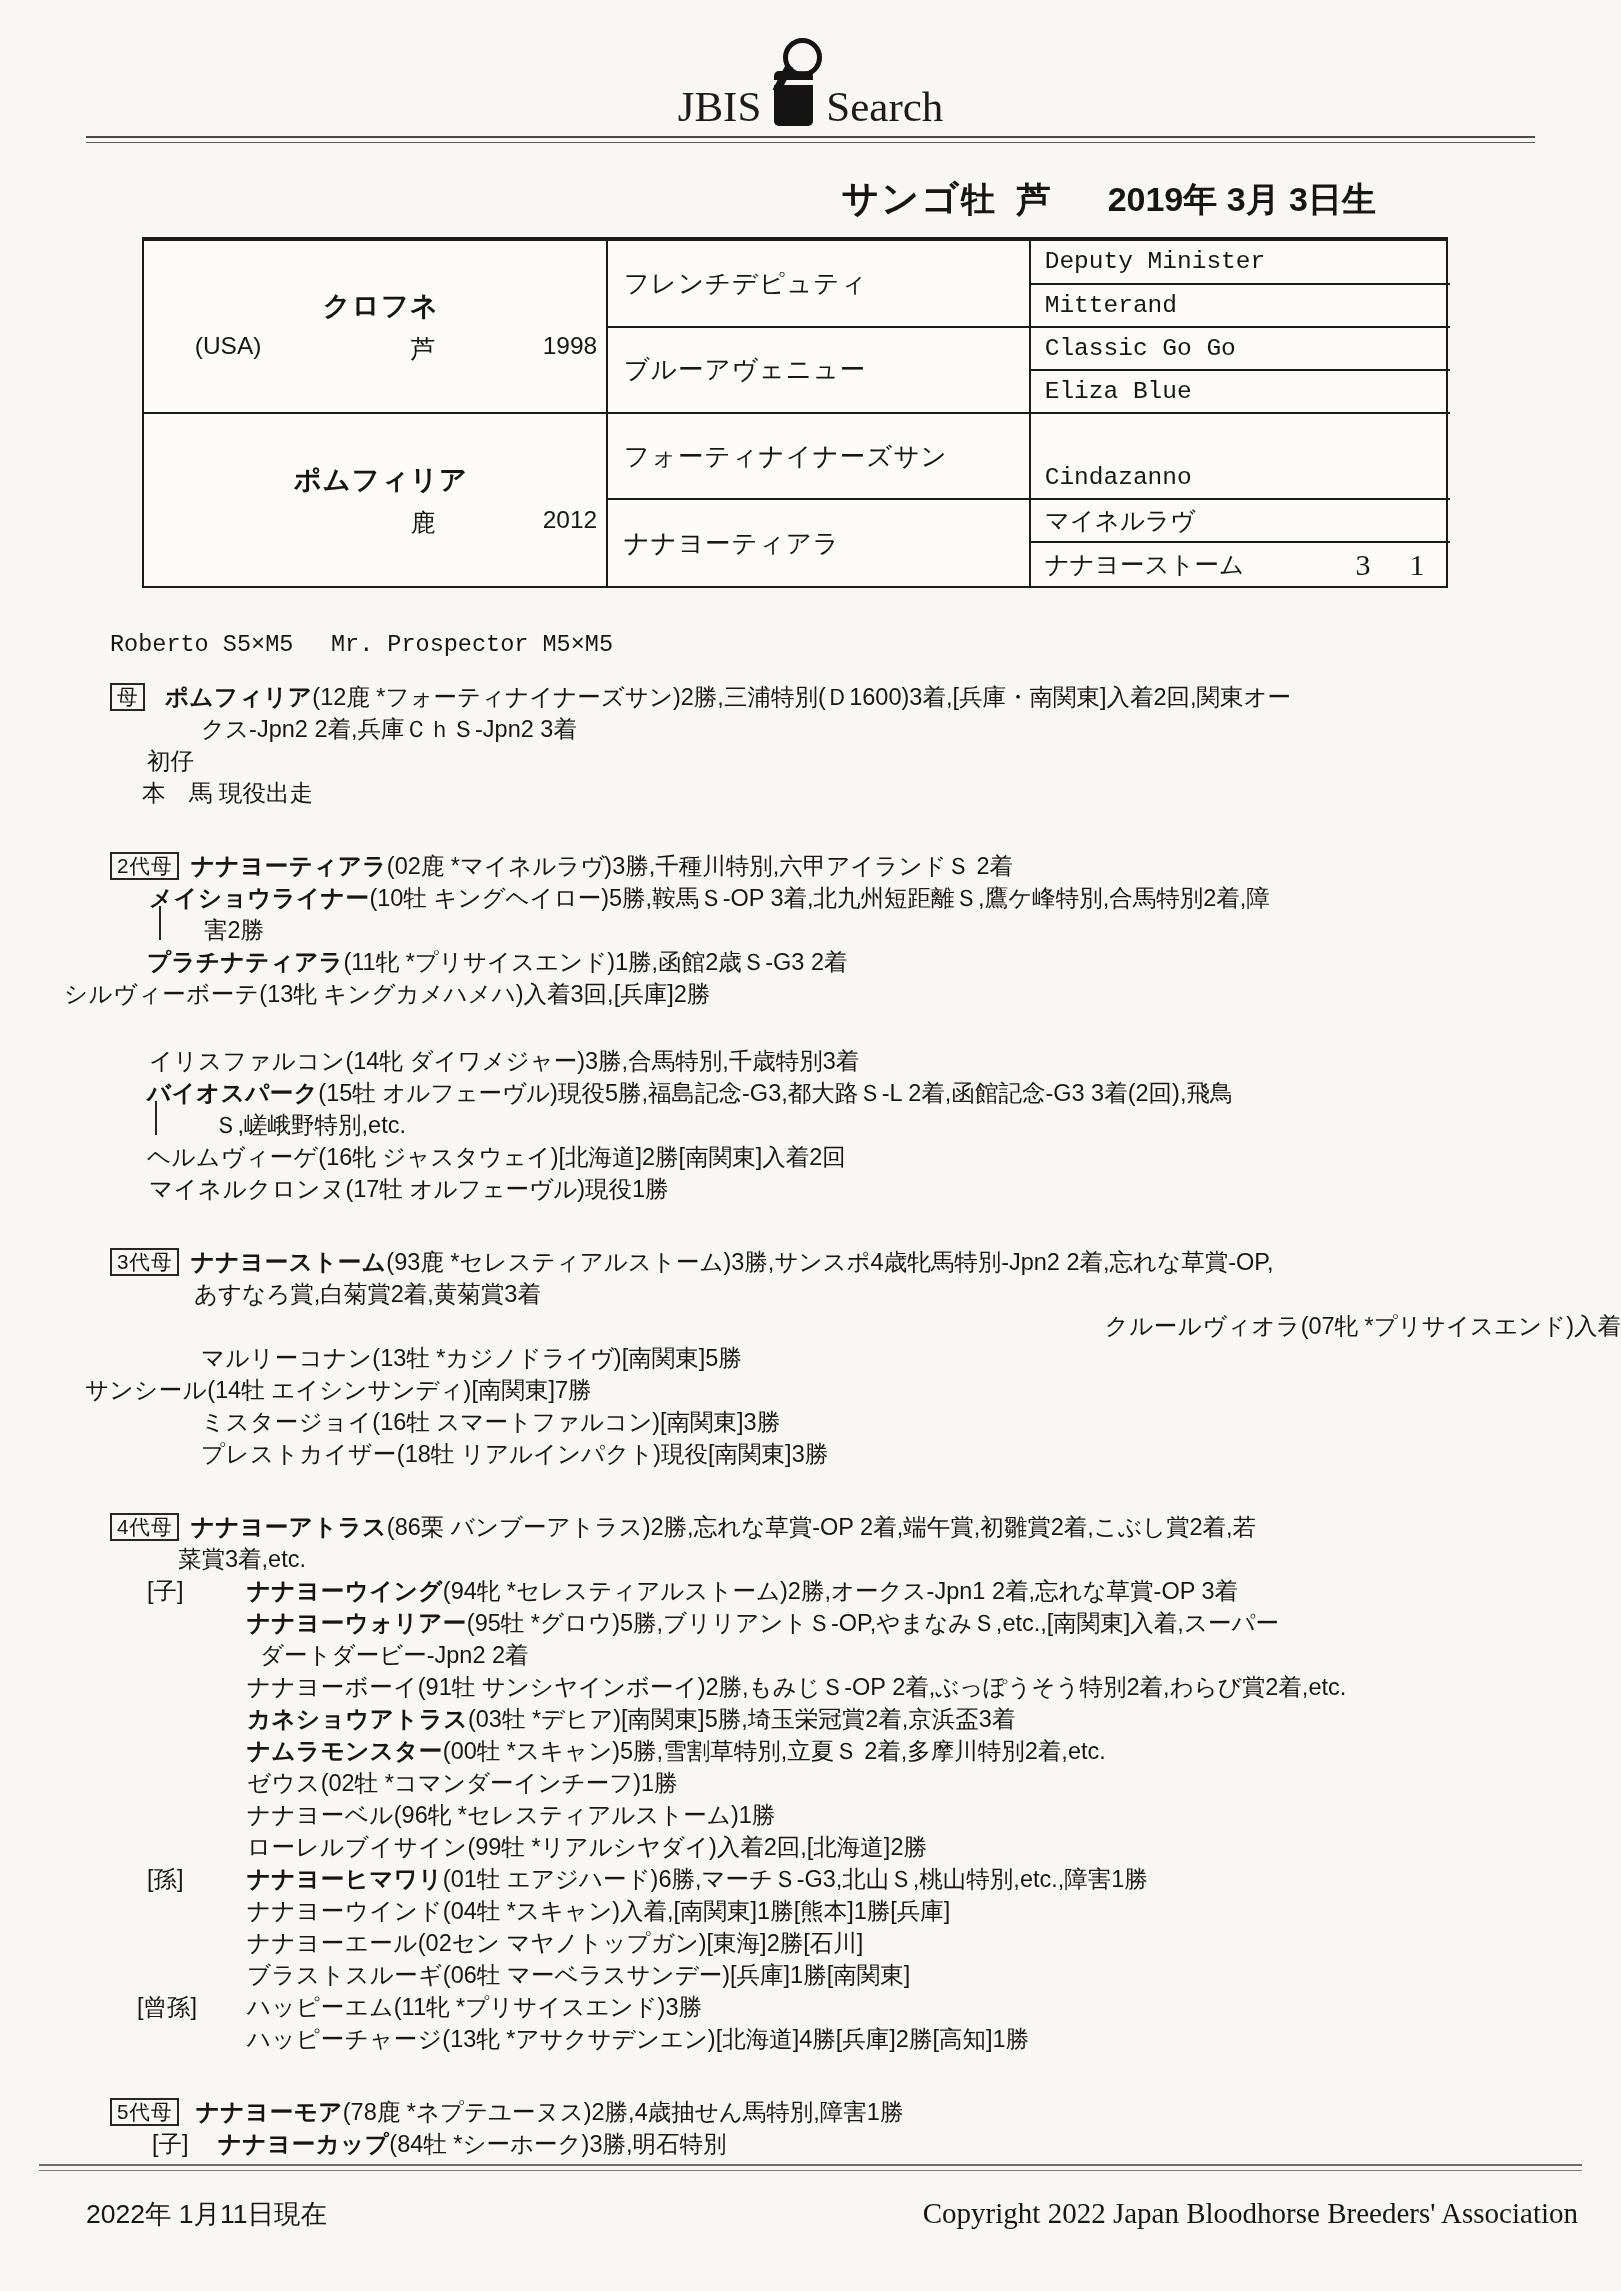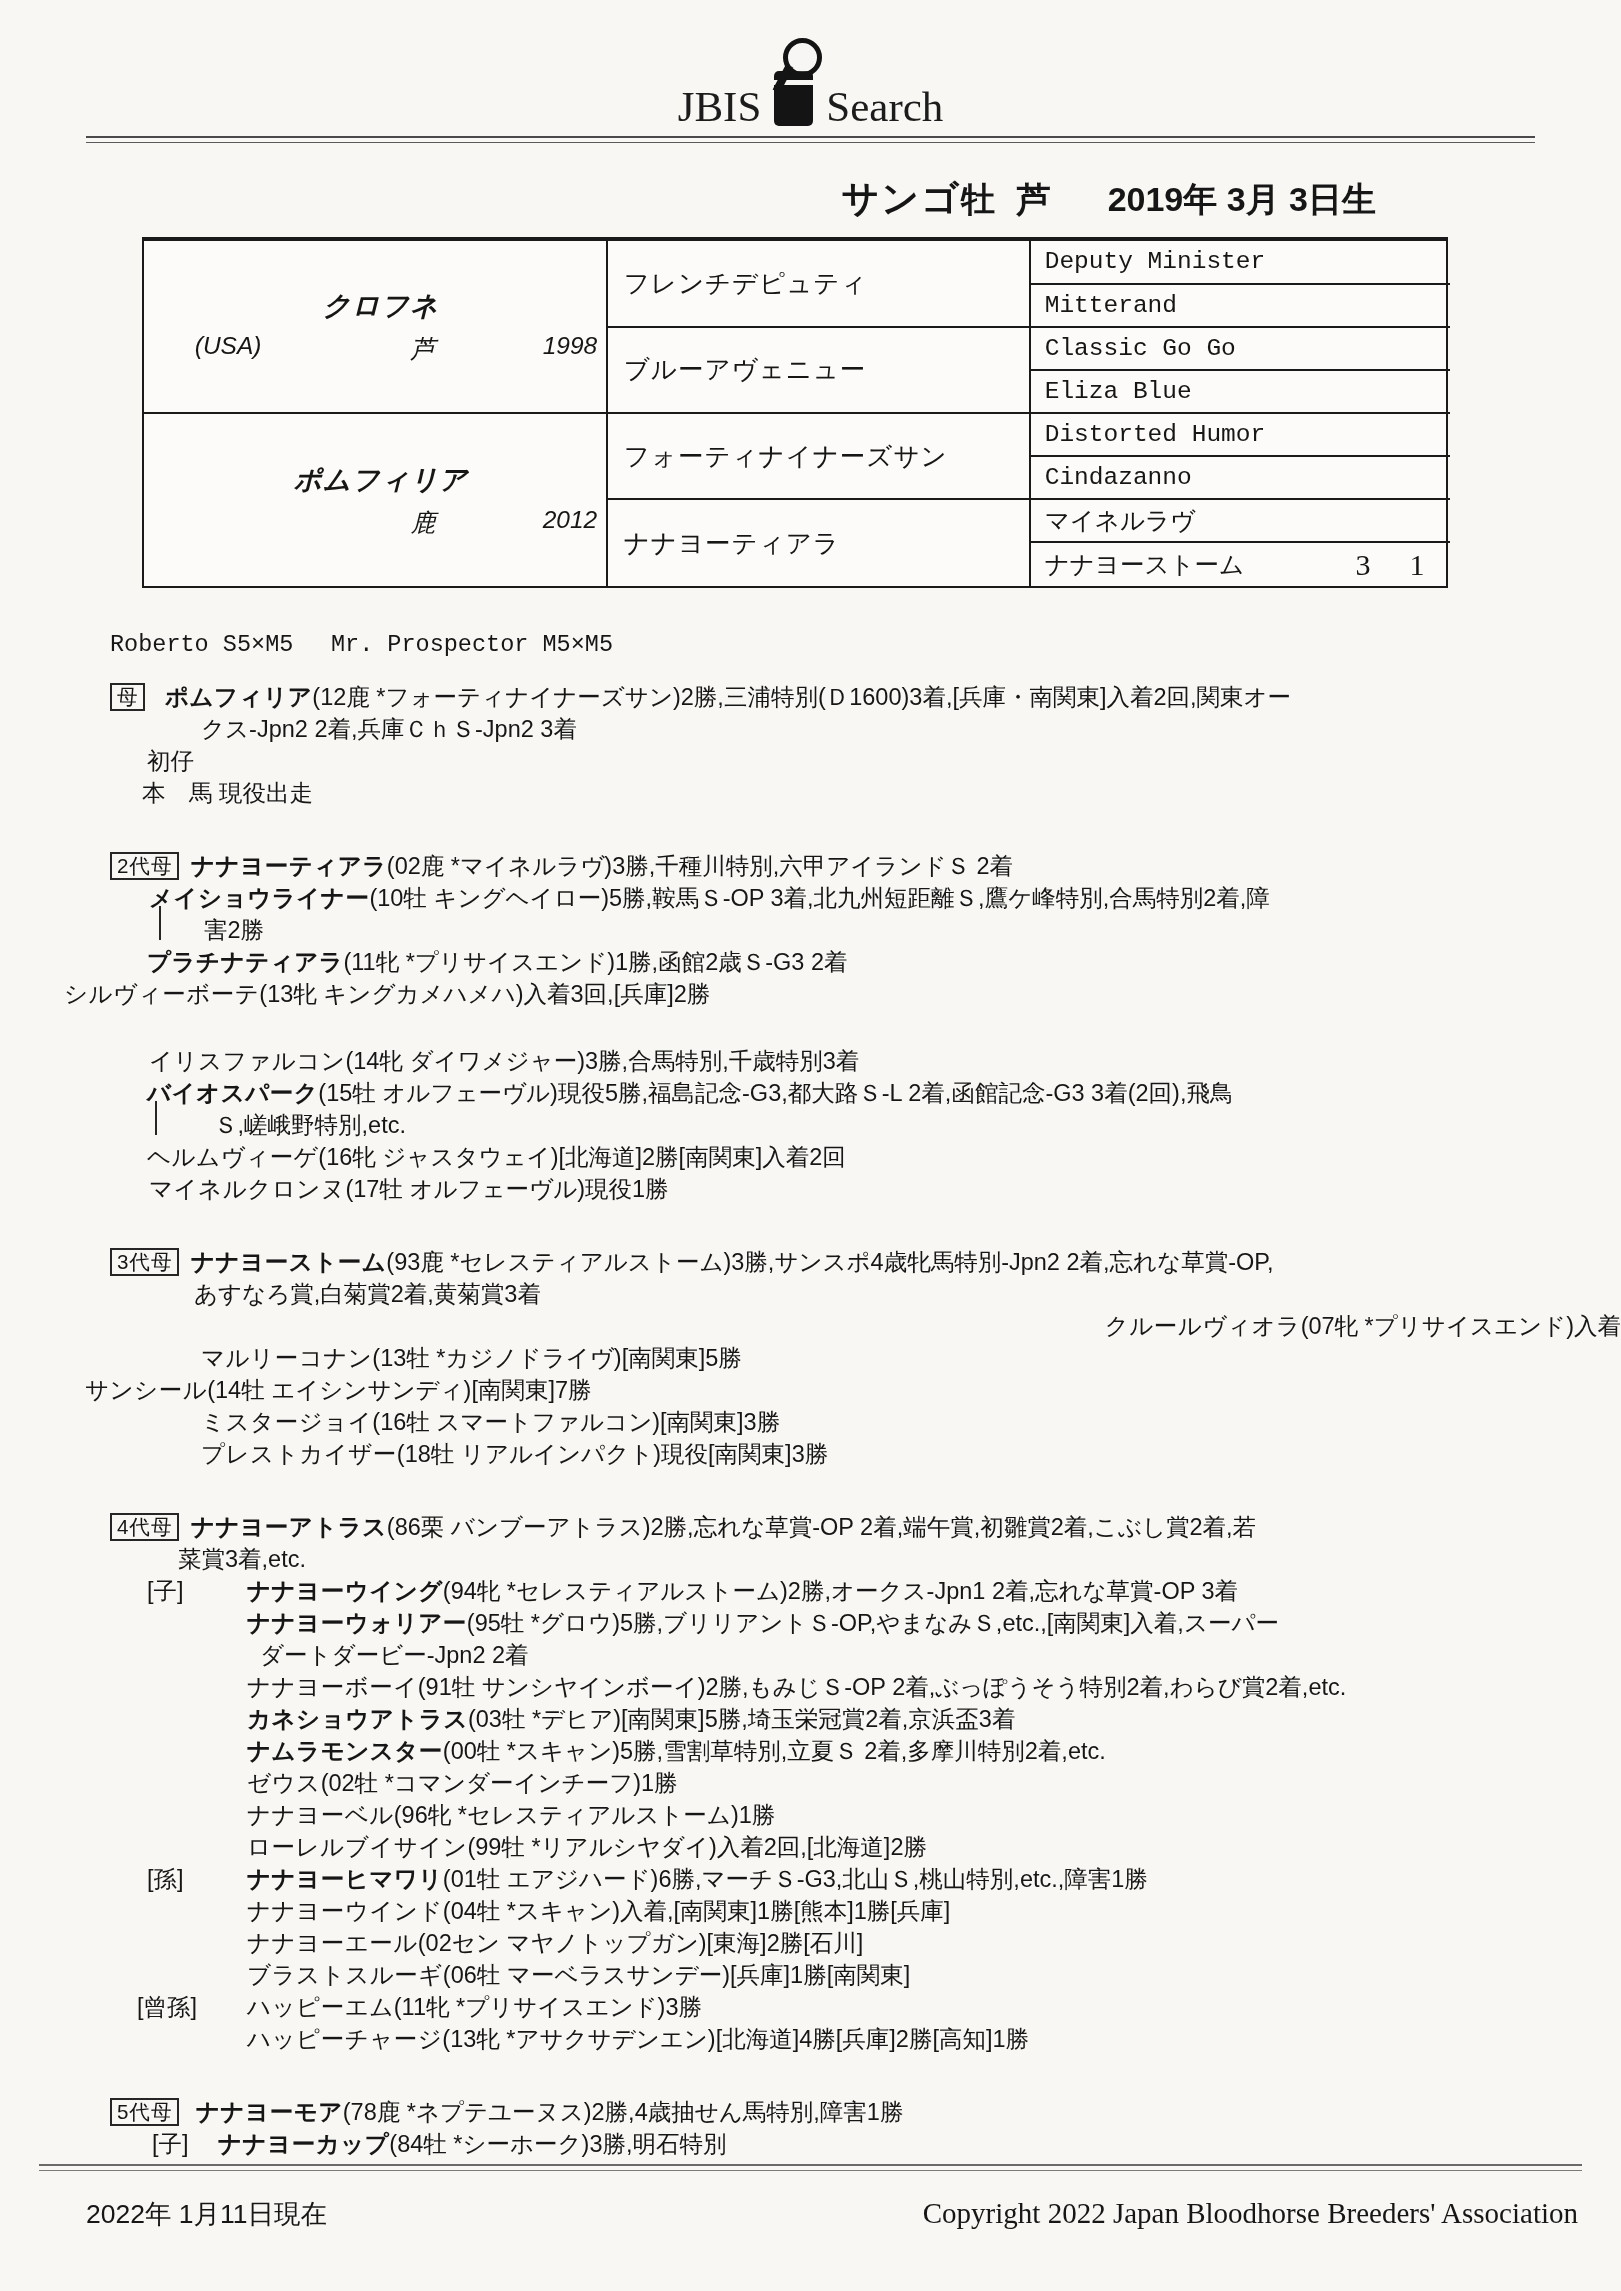--- a/index.html
+++ b/index.html
@@ -26,21 +26,21 @@
   .title-right .ct{margin-right:57px;}
   
   .ped-table{
     margin-left:142px;width:1306px;height:351px;
     display:grid;grid-template-columns:464px 423px 419px;grid-template-rows:repeat(8,1fr);
     border:2.9px solid #1a1a1a;border-top-width:4.9px;background:#fcfbf9;box-sizing:border-box;
   }
   .ped-table > div{box-sizing:border-box;display:flex;align-items:center;overflow:hidden;}
   .c-sire{grid-area:1/1/5/2;border-right:2px solid #1a1a1a;border-bottom:2px solid #1a1a1a;}
   .c-dam {grid-area:5/1/9/2;border-right:2px solid #1a1a1a;}
-  .c-col1{flex-direction:column;align-items:stretch;justify-content:center;gap:7.8px;font-style:italic;}
+  .c-col1{flex-direction:column;align-items:stretch;justify-content:center;gap:7.8px;}
   .c-col1 .nm{font-size:27.4px;font-weight:700;padding-left:11.8px;letter-spacing:1px;}
   .c-col1 .meta{padding-left:42px;display:flex;font-size:24.5px;}
   .c-col1 .origin{width:216px;}
   .c-col1 .coat{width:132px;}
   .g1{grid-area:1/2/3/3;}.g2{grid-area:3/2/5/3;}.g3{grid-area:5/2/7/3;}.g4{grid-area:7/2/9/3;}
   .g1,.g2,.g3{border-bottom:2px solid #1a1a1a;}
   .g1,.g2,.g3,.g4{border-right:2px solid #1a1a1a;padding-left:15.7px;font-size:25.5px;letter-spacing:1px;}
   .gg{border-bottom:2px solid #1a1a1a;padding-left:13.7px;font-size:24.5px;
       font-family:"Liberation Mono","DejaVu Sans Mono","DejaVu Sans",monospace;}
   .gg.last{border-bottom:none;justify-content:space-between;padding-right:9.8px;}
@@ -107,21 +107,20 @@
     </div>
   </div>
   <div class="g1">フレンチデピュティ</div>
   <div class="g2">ブルーアヴェニュー</div>
   <div class="g3">フォーティナイナーズサン</div>
   <div class="g4">ナナヨーティアラ</div>
   <div class="gg" style="grid-area:1/3/2/4">Deputy Minister</div>
   <div class="gg" style="grid-area:2/3/3/4">Mitterand</div>
   <div class="gg" style="grid-area:3/3/4/4">Classic Go Go</div>
   <div class="gg" style="grid-area:4/3/5/4">Eliza Blue</div>
-  <div class="gg" style="grid-area:5/3/6/4">Distorted Humor</div>
   <div class="gg" style="grid-area:6/3/7/4">Cindazanno</div>
   <div class="gg" style="grid-area:7/3/8/4">マイネルラヴ</div>
   <div class="gg last" style="grid-area:8/3/9/4">
     <span>ナナヨーストーム</span>
     <span class="fam-no">3 1</span>
   </div>
 </div>
 
 <div class="inbreeding">Roberto S5×M5　 Mr. Prospector M5×M5</div>
 

